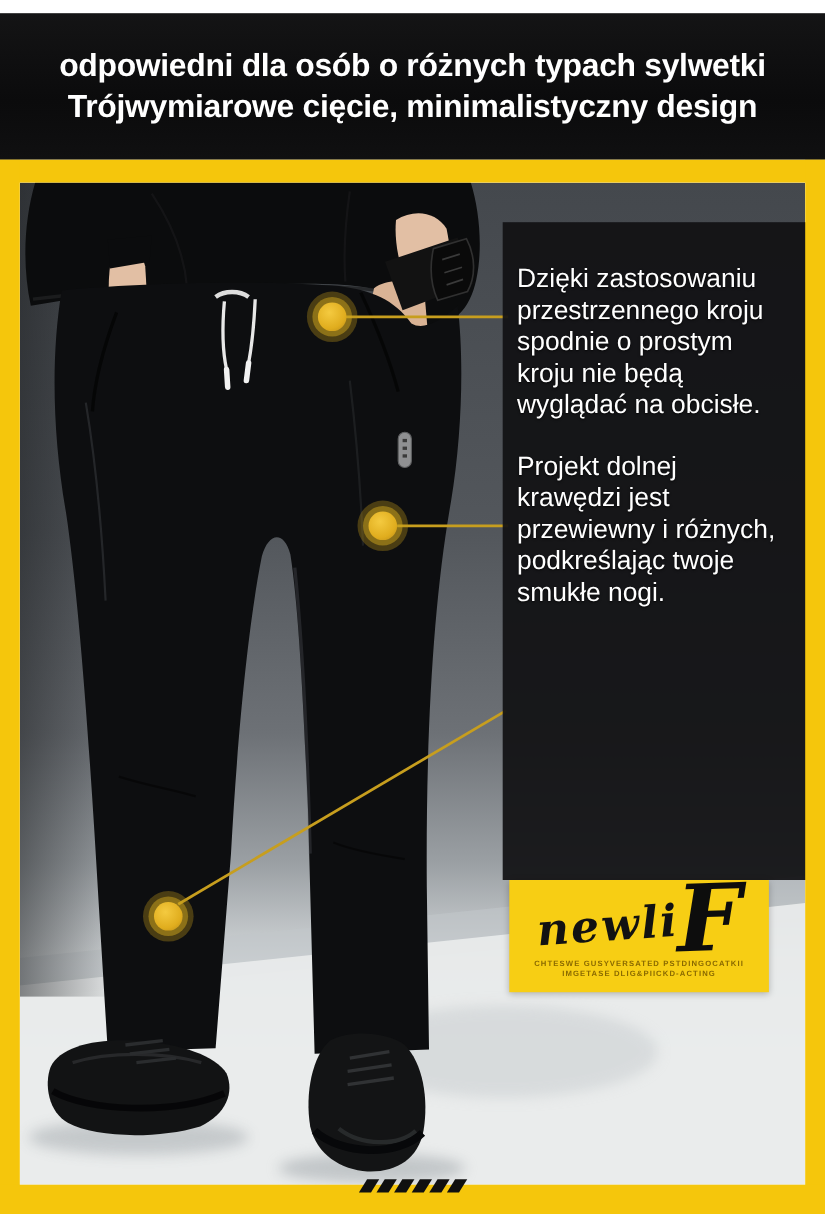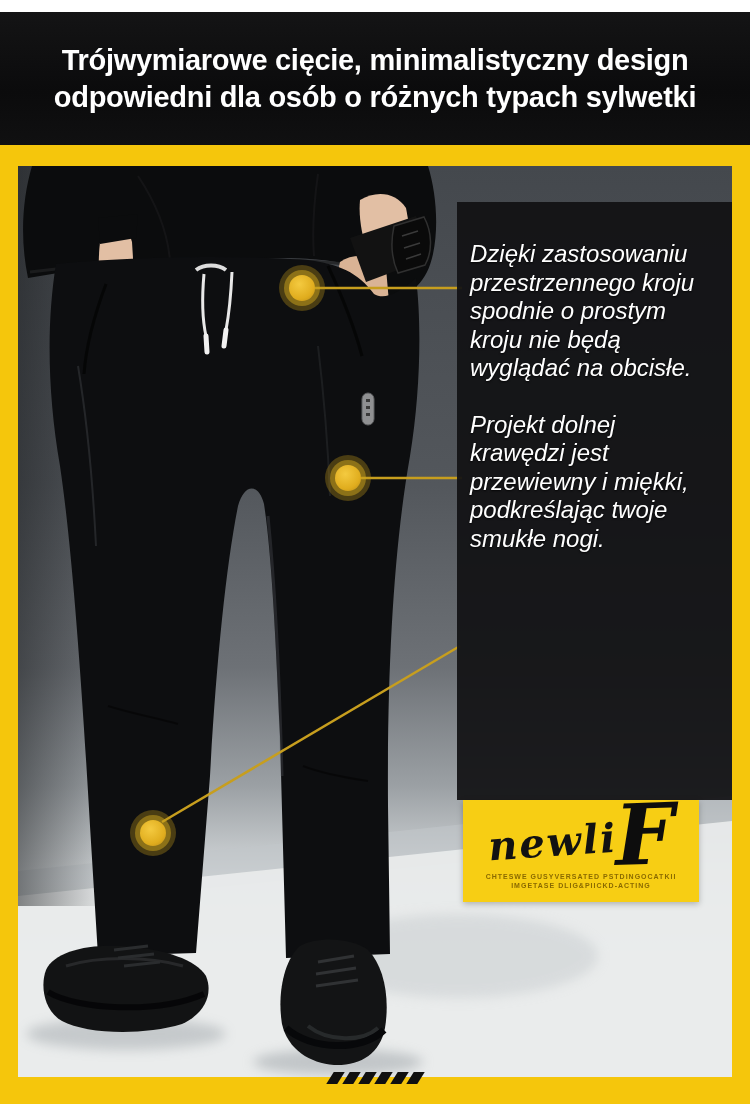--- a/index.html
+++ b/index.html
@@ -25,21 +25,21 @@
   .dash{width:11px;height:12px;background:#101010;transform:skewX(-32deg);}
 
   
   #photo{position:absolute;left:18px;top:166px;width:714px;height:911px;z-index:1;}
 
   
   .panel{position:absolute;left:457px;top:202px;width:276px;height:598px;z-index:2;
          background:rgba(17,17,19,0.93);box-sizing:border-box;
          padding:38px 8px 0 13px;}
   .panel p{margin:0 0 28px 0;color:#ffffff;font-size:24px;line-height:28.5px;
-           white-space:pre-line;text-shadow:0 1px 2px rgba(0,0,0,.8);font-style:italic;}
+           white-space:pre-line;text-shadow:0 1px 2px rgba(0,0,0,.8);}
 
   
   .logo-box{position:absolute;left:463px;top:800px;width:236px;height:102px;z-index:3;
             background:#F7CE14;display:flex;flex-direction:column;align-items:center;
             justify-content:flex-start;box-shadow:0 2px 6px rgba(0,0,0,.25);}
   .brand{display:flex;align-items:flex-end;margin-top:2px;height:66px;}
   .brand .script{font-family:"DejaVu Serif",serif;font-style:italic;font-weight:bold;
                  font-size:40px;color:#121212;letter-spacing:2px;transform:rotate(-4deg);
                  line-height:1;margin-bottom:6px;}
   .brand .capital{font-family:"DejaVu Serif",serif;font-style:italic;font-weight:bold;
@@ -47,22 +47,22 @@
                   transform:rotate(-2deg);}
   .taglines{margin-top:4px;text-align:center;}
   .taglines div{font-size:7px;font-weight:bold;color:#8a6a00;letter-spacing:1px;line-height:9px;}
 </style>
 </head>
 <body>
 
 <div id="stage">
 
   <div class="banner">
+    <div class="hl">odpowiedni dla osób o różnych typach sylwetki</div>
     <div class="hl">Trójwymiarowe cięcie, minimalistyczny design</div>
-    <div class="hl">odpowiedni dla osób o różnych typach sylwetki</div>
   </div>
 
   <svg id="photo" viewBox="0 0 714 911" preserveAspectRatio="none">
     <defs>
       <linearGradient id="wall" x1="0" y1="0" x2="0" y2="1">
         <stop offset="0" stop-color="#44484d"></stop>
         <stop offset="0.35" stop-color="#53575c"></stop>
         <stop offset="0.55" stop-color="#6d7176"></stop>
         <stop offset="0.68" stop-color="#9ba0a4"></stop>
         <stop offset="0.78" stop-color="#d4d8da"></stop>
@@ -191,21 +191,21 @@
   </svg>
 
   <div class="panel">
     <p>Dzięki zastosowaniu
 przestrzennego kroju
 spodnie o prostym
 kroju nie będą
 wyglądać na obcisłe.</p>
     <p>Projekt dolnej
 krawędzi jest
-przewiewny i miękki,
+przewiewny i różnych,
 podkreślając twoje
 smukłe nogi.</p>
   </div>
 
   <div class="logo-box">
     <div class="brand">
       <span class="script">newli</span>
       <span class="capital">F</span>
     </div>
     <div class="taglines">

